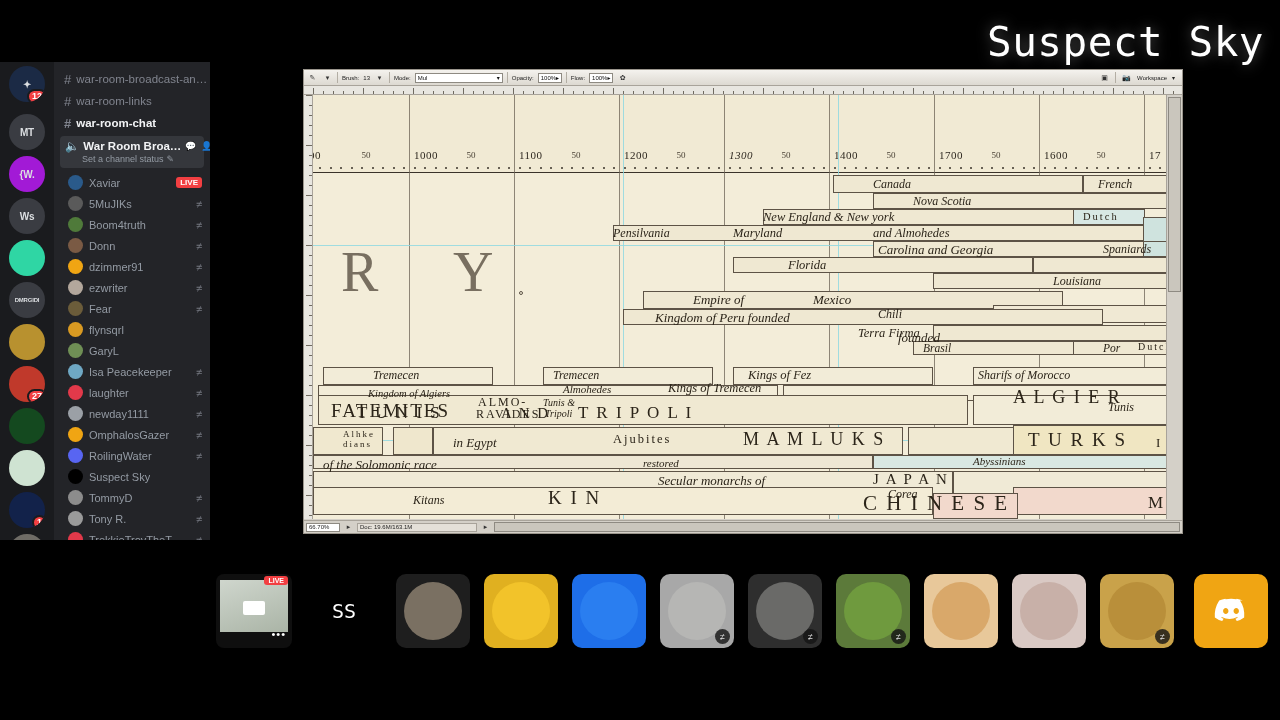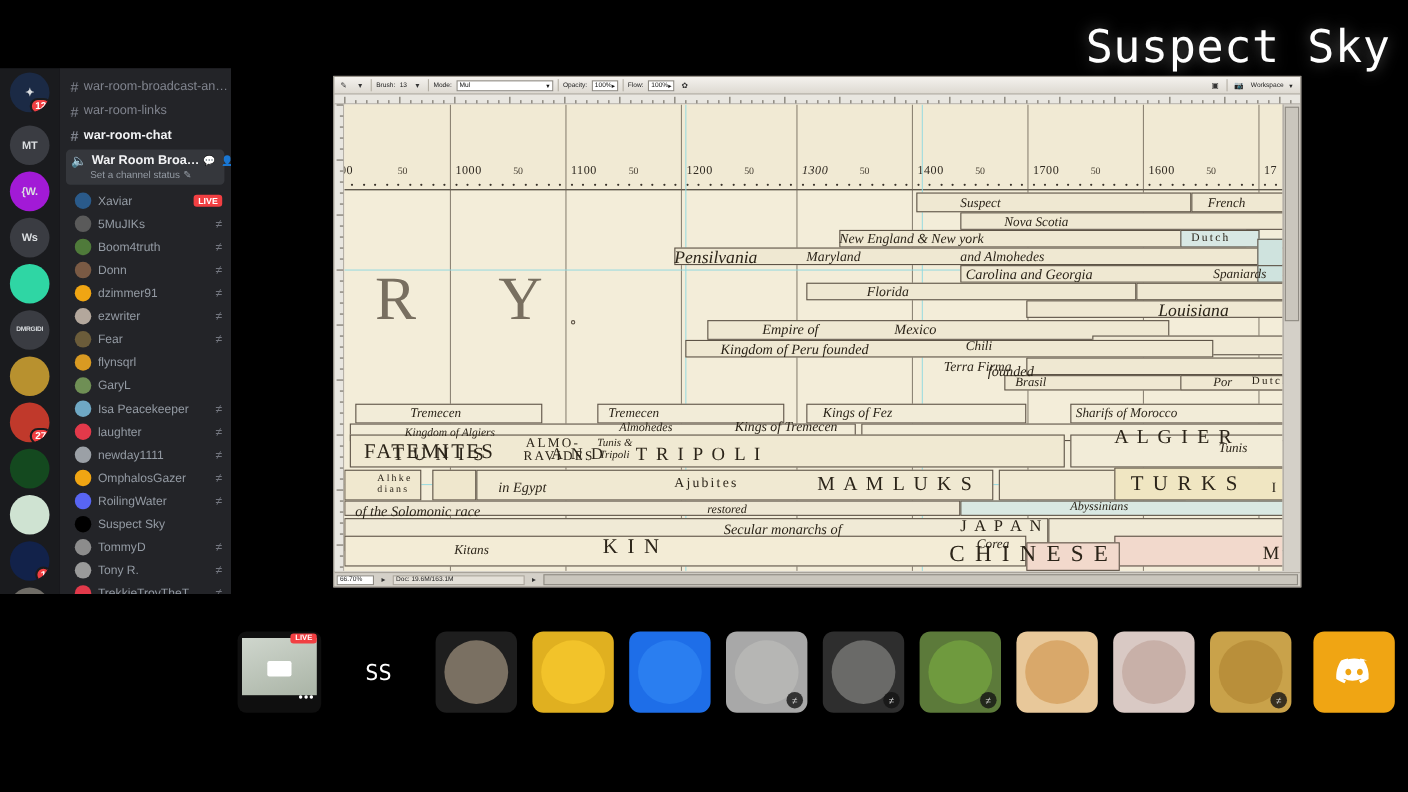--- a/index.html
+++ b/index.html
@@ -727,32 +727,32 @@
           <div class="band" style="left: 120px; top: 332px; width: 470px; height: 28px; background: rgb(240, 233, 210);"></div>
           <div class="band" style="left: 595px; top: 332px; width: 170px; height: 28px; background: rgb(240, 233, 210);"></div>
           <div class="band" style="left: 700px; top: 330px; width: 180px; height: 30px; background: rgb(240, 230, 194);"></div>
           <div class="band" style="left: 0px; top: 360px; width: 560px; height: 14px; background: rgb(238, 231, 212);"></div>
           <div class="band" style="left: 560px; top: 360px; width: 320px; height: 14px; background: rgb(217, 232, 226);"></div>
           <div class="band" style="left: 0px; top: 376px; width: 640px; height: 30px; background: rgb(240, 234, 214);"></div>
           <div class="band" style="left: 640px; top: 376px; width: 240px; height: 30px; background: rgb(240, 234, 214);"></div>
           <div class="band" style="left: 0px; top: 392px; width: 620px; height: 28px; background: rgb(243, 236, 214);"></div>
           <div class="band" style="left: 700px; top: 392px; width: 180px; height: 28px; background: rgb(242, 217, 204);"></div>
           <div class="band" style="left: 620px; top: 398px; width: 85px; height: 26px; background: rgb(242, 217, 204);"></div>
-          <div class="lab" style="left: 560px; top: 82px; font-size: 12px;">Suspect</div>
+          <div class="lab" style="left: 560px; top: 82px; font-size: 12px;">Canada</div>
           <div class="lab" style="left: 785px; top: 82px; font-size: 12px;">French</div>
           <div class="lab" style="left: 600px; top: 99px; font-size: 12px;">Nova Scotia</div>
           <div class="lab" style="left: 450px; top: 115px; font-size: 12.5px;">New England &amp; New york</div>
           <div class="lab lab-caps" style="left: 770px; top: 116px; font-size: 10.5px;">Dutch</div>
-          <div class="lab" style="left: 300px; top: 131px; font-size: 16px;">Pensilvania</div>
+          <div class="lab" style="left: 300px; top: 131px; font-size: 12px;">Pensilvania</div>
           <div class="lab" style="left: 420px; top: 131px; font-size: 12.5px;">Maryland</div>
           <div class="lab" style="left: 560px; top: 131px; font-size: 12.5px;">and Almohedes</div>
           <div class="lab" style="left: 565px; top: 147px; font-size: 13px;">Carolina and Georgia</div>
           <div class="lab" style="left: 790px; top: 147px; font-size: 12px;">Spaniards</div>
           <div class="lab" style="left: 475px; top: 163px; font-size: 12.5px;">Florida</div>
-          <div class="lab" style="left: 740px; top: 179px; font-size: 16px;">Louisiana</div>
+          <div class="lab" style="left: 740px; top: 179px; font-size: 12px;">Louisiana</div>
           <div class="lab" style="left: 380px; top: 197px; font-size: 13px;">Empire of</div>
           <div class="lab" style="left: 500px; top: 197px; font-size: 13px;">Mexico</div>
           <div class="lab" style="left: 585px; top: 197px; font-size: 13px; margin-top: 38px;">founded</div>
           <div class="lab" style="left: 565px; top: 212px; font-size: 12px;">Chili</div>
           <div class="lab" style="left: 342px; top: 215px; font-size: 13px;">Kingdom of Peru founded</div>
           <div class="lab" style="left: 545px; top: 231px; font-size: 12.5px;">Terra Firma</div>
           <div class="lab" style="left: 610px; top: 247px; font-size: 11.5px;">Brasil</div>
           <div class="lab" style="left: 790px; top: 247px; font-size: 11.5px;">Por</div>
           <div class="lab lab-caps" style="left: 825px; top: 246px; font-size: 10px;">Dutch</div>
           <div class="lab" style="left: 60px; top: 273px; font-size: 12px;">Tremecen</div>

